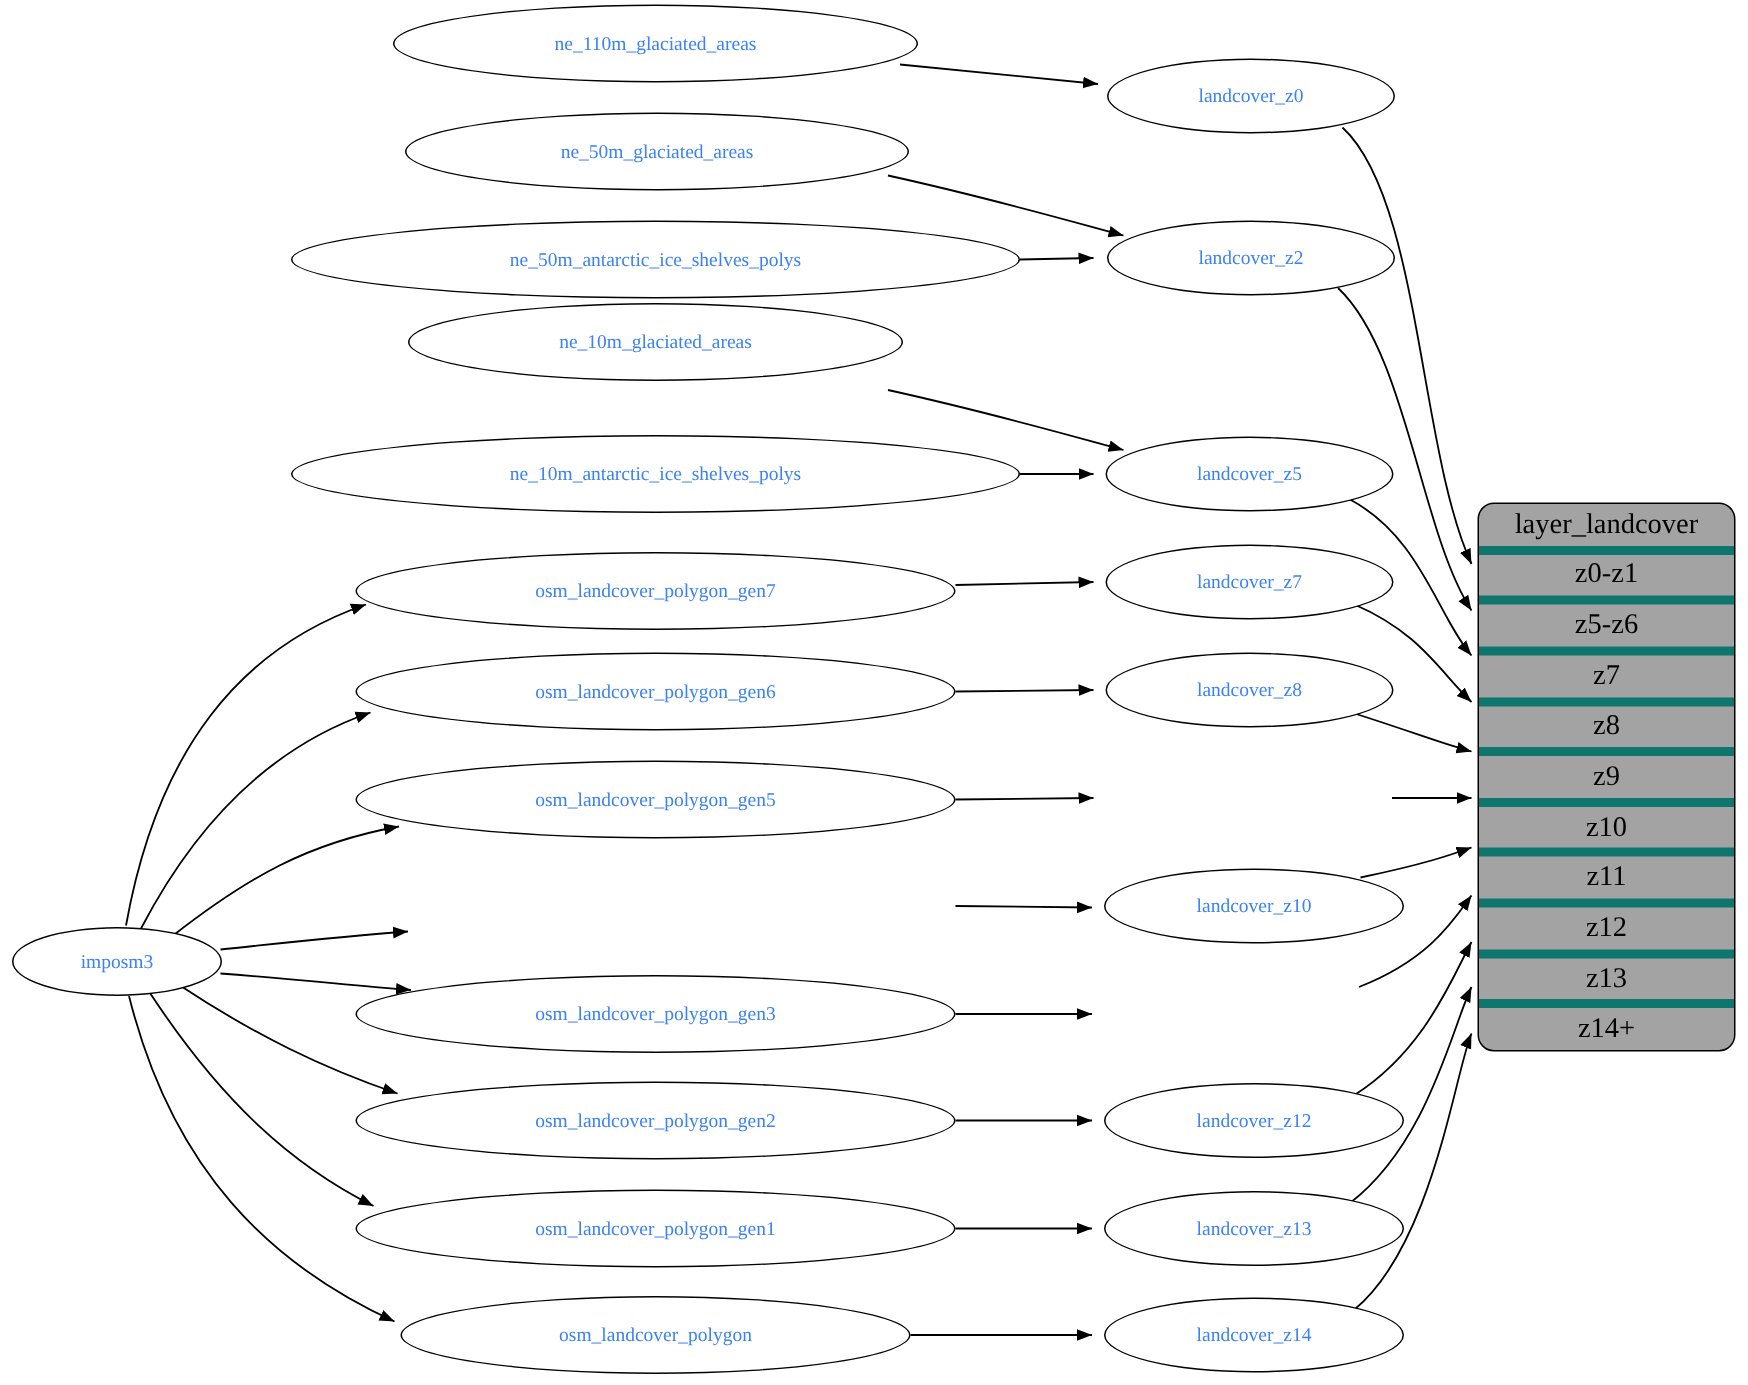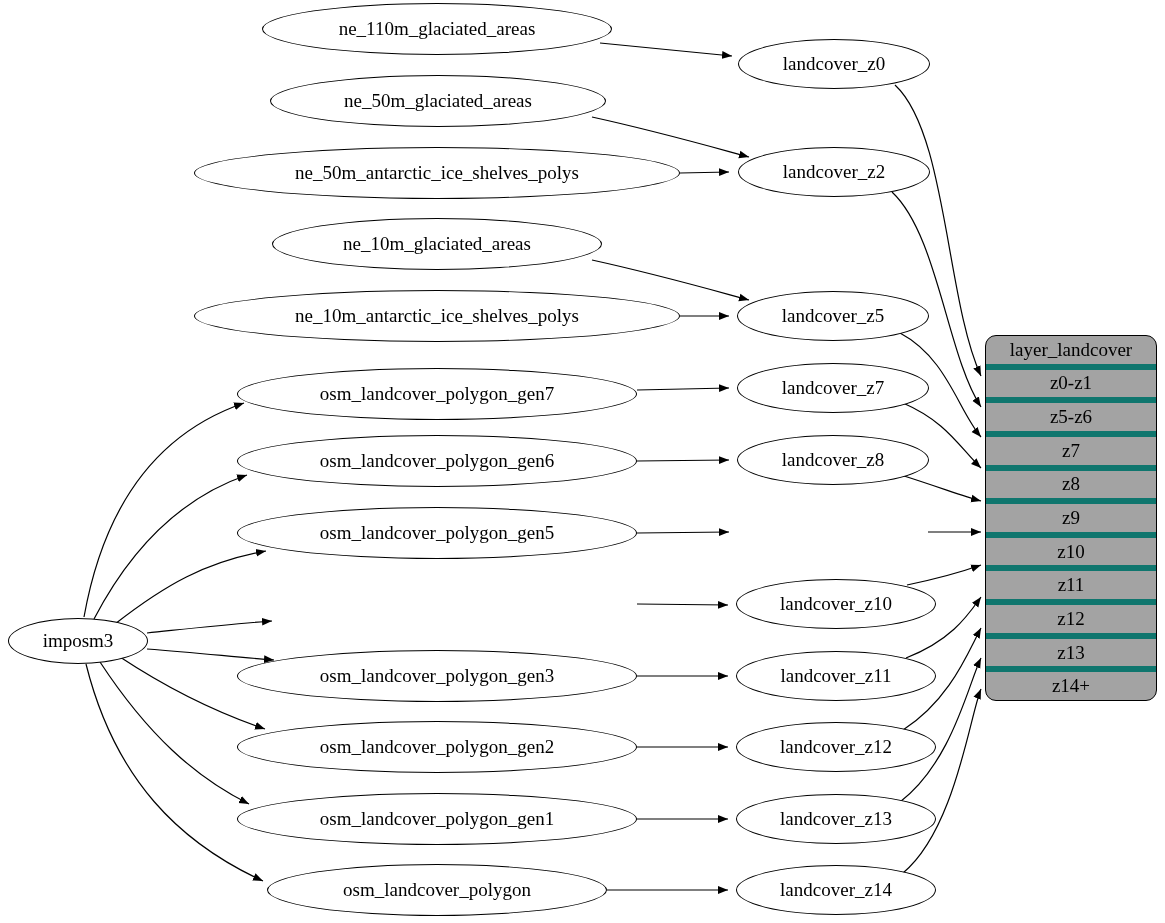--- a/index.html
+++ b/index.html
@@ -4,21 +4,21 @@
 <style>
   html,body{margin:0;padding:0;background:#ffffff;}
   #canvas{
     position:relative;width:1165px;height:923px;background:#ffffff;
     font-family:"Liberation Serif","DejaVu Serif",serif;overflow:hidden;
   }
   #edges{position:absolute;left:0;top:0;width:1165px;height:923px;pointer-events:none;}
   .node{
     position:absolute;border:1.3px solid #000;border-radius:50%;background:#fff;
     display:flex;align-items:center;justify-content:center;
-    font-size:19px;color:#000000;white-space:nowrap;box-sizing:border-box;
+    font-size:13px;color:#3b82f6;white-space:nowrap;box-sizing:border-box;
   }
   .dbtable{
     position:absolute;border:1.3px solid #000;border-radius:11px;background:#a3a3a3;
     display:flex;flex-direction:column;box-sizing:border-box;overflow:hidden;
     font-size:19px;color:#000;
   }
   .trow{
     flex:1;display:flex;align-items:center;justify-content:center;
     border-top:6px solid #0f766e;white-space:nowrap;
   }
@@ -71,38 +71,37 @@
     <path class="edge" d="M 903,730 C 950,700 968,652 981,628" marker-end="url(#arrow)"></path>
     <path class="edge" d="M 900,802 C 952,762 968,685 981,658" marker-end="url(#arrow)"></path>
     <path class="edge" d="M 903,873 C 955,830 970,715 981,689" marker-end="url(#arrow)"></path>
   </svg>
 
   <div class="node" style="left:8px;top:618px;width:140px;height:46px">imposm3</div>
 
   <div class="node" style="left:262px;top:3px;width:350px;height:52px">ne_110m_glaciated_areas</div>
   <div class="node" style="left:270px;top:75px;width:336px;height:52px">ne_50m_glaciated_areas</div>
   <div class="node" style="left:194px;top:147px;width:486px;height:52px">ne_50m_antarctic_ice_shelves_polys</div>
-  <div class="node" style="left:272px;top:218px;width:330px;height:52px">ne_10m_glaciated_areas</div>
+  <div class="node" style="left:272px;top:202px;width:330px;height:52px">ne_10m_glaciated_areas</div>
   <div class="node" style="left:194px;top:290px;width:486px;height:52px">ne_10m_antarctic_ice_shelves_polys</div>
 
   <div class="node" style="left:237px;top:368px;width:400px;height:52px">osm_landcover_polygon_gen7</div>
   <div class="node" style="left:237px;top:435px;width:400px;height:52px">osm_landcover_polygon_gen6</div>
   <div class="node" style="left:237px;top:507px;width:400px;height:52px">osm_landcover_polygon_gen5</div>
   <div class="node" style="left:237px;top:650px;width:400px;height:52px">osm_landcover_polygon_gen3</div>
   <div class="node" style="left:237px;top:721px;width:400px;height:52px">osm_landcover_polygon_gen2</div>
   <div class="node" style="left:237px;top:793px;width:400px;height:52px">osm_landcover_polygon_gen1</div>
   <div class="node" style="left:267px;top:864px;width:340px;height:52px">osm_landcover_polygon</div>
 
   <div class="node" style="left:738px;top:39px;width:192px;height:50px">landcover_z0</div>
   <div class="node" style="left:738px;top:147px;width:192px;height:50px">landcover_z2</div>
   <div class="node" style="left:737px;top:291px;width:192px;height:50px">landcover_z5</div>
   <div class="node" style="left:737px;top:363px;width:192px;height:50px">landcover_z7</div>
   <div class="node" style="left:737px;top:435px;width:192px;height:50px">landcover_z8</div>
   <div class="node" style="left:736px;top:579px;width:200px;height:50px">landcover_z10</div>
-  <div class="node" style="left:736px;top:651px;width:200px;height:50px">landcover_z11</div>
   <div class="node" style="left:736px;top:722px;width:200px;height:50px">landcover_z12</div>
   <div class="node" style="left:736px;top:794px;width:200px;height:50px">landcover_z13</div>
   <div class="node" style="left:736px;top:865px;width:200px;height:50px">landcover_z14</div>
 
   <div class="dbtable" style="left:985px;top:335px;width:172px;height:366px">
     <div class="trow">layer_landcover</div>
     <div class="trow">z0-z1</div>
     <div class="trow">z5-z6</div>
     <div class="trow">z7</div>
     <div class="trow">z8</div>

